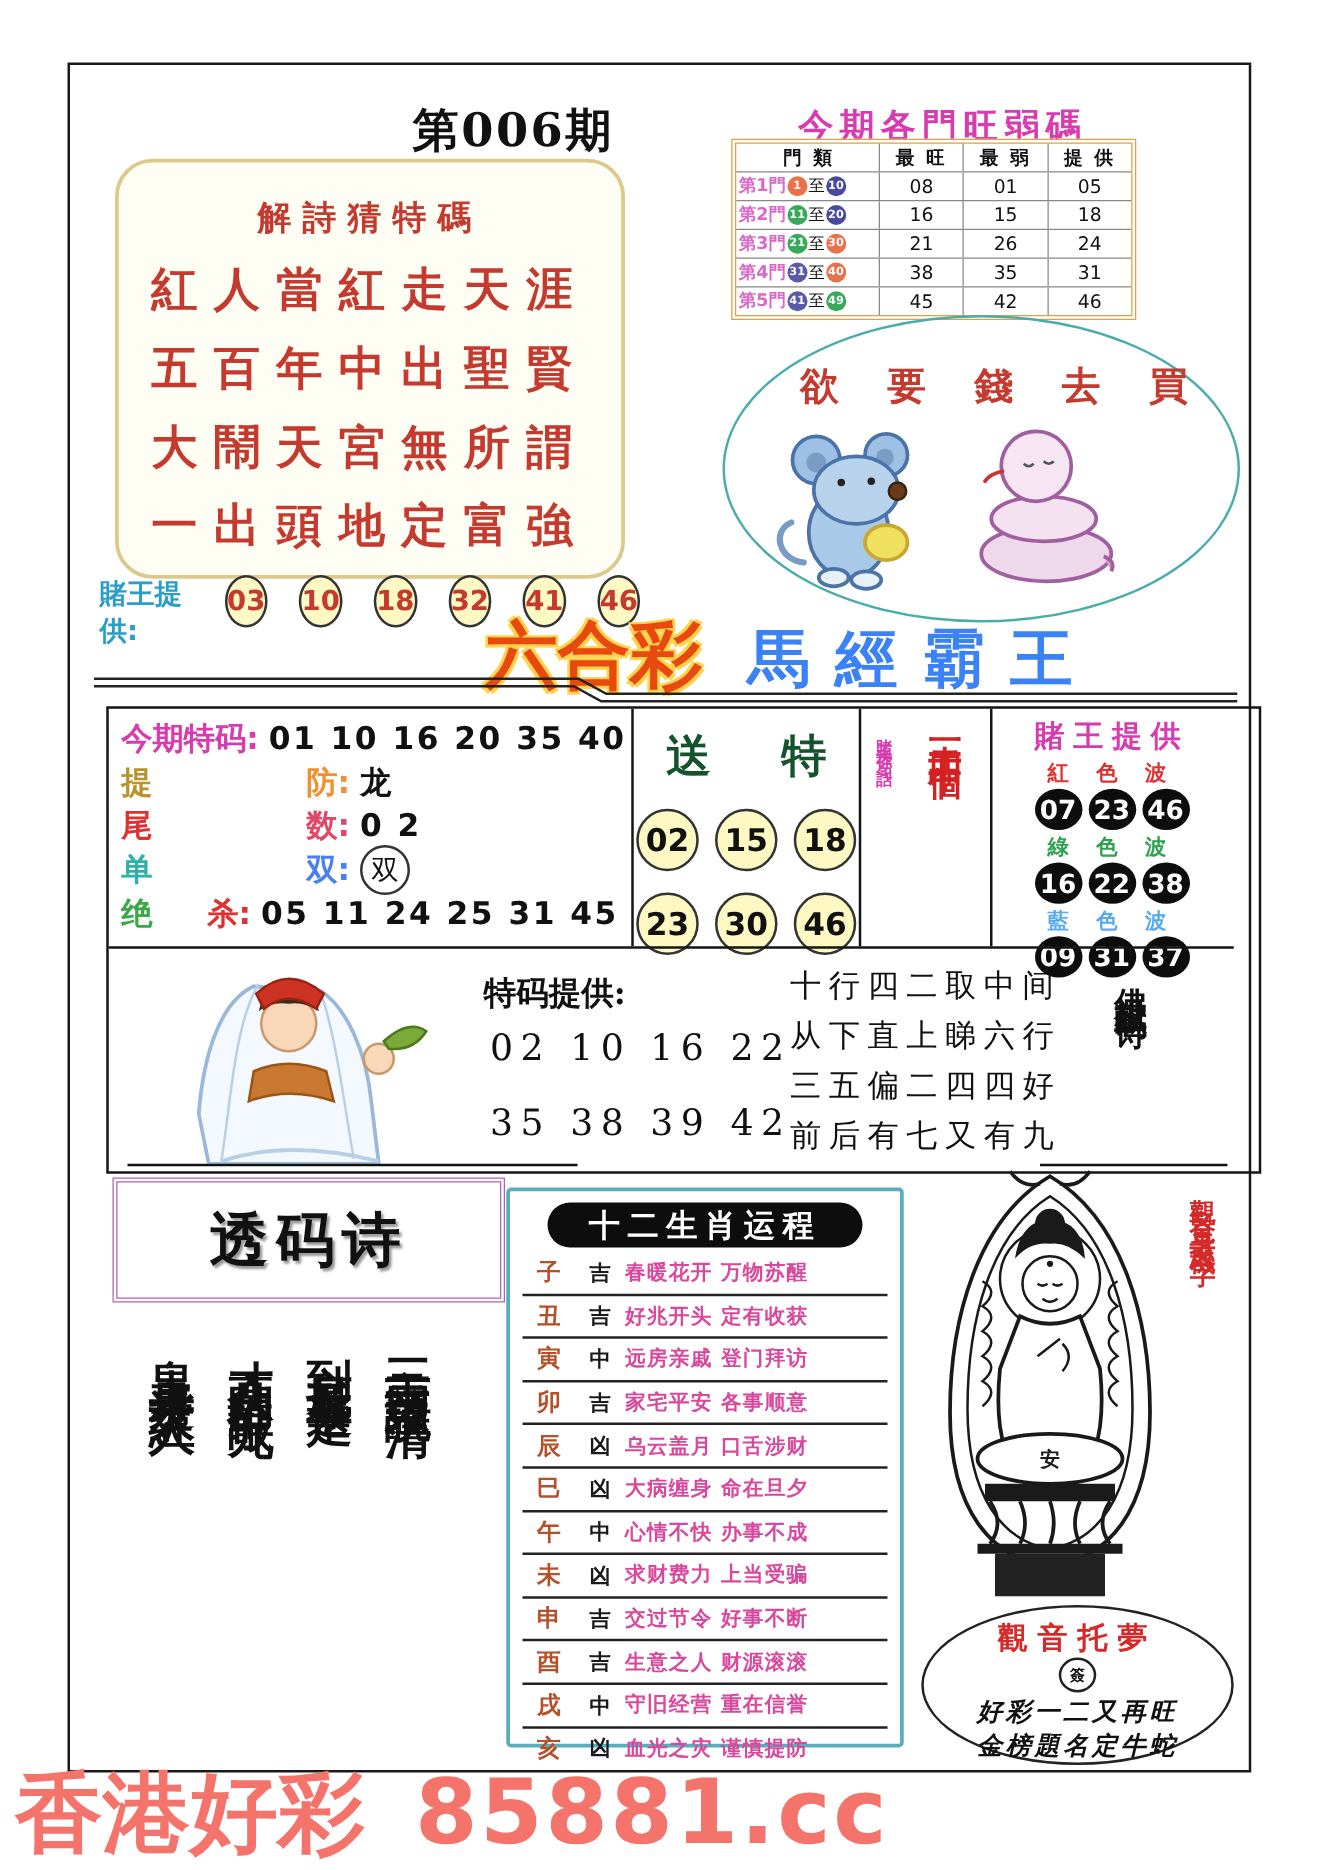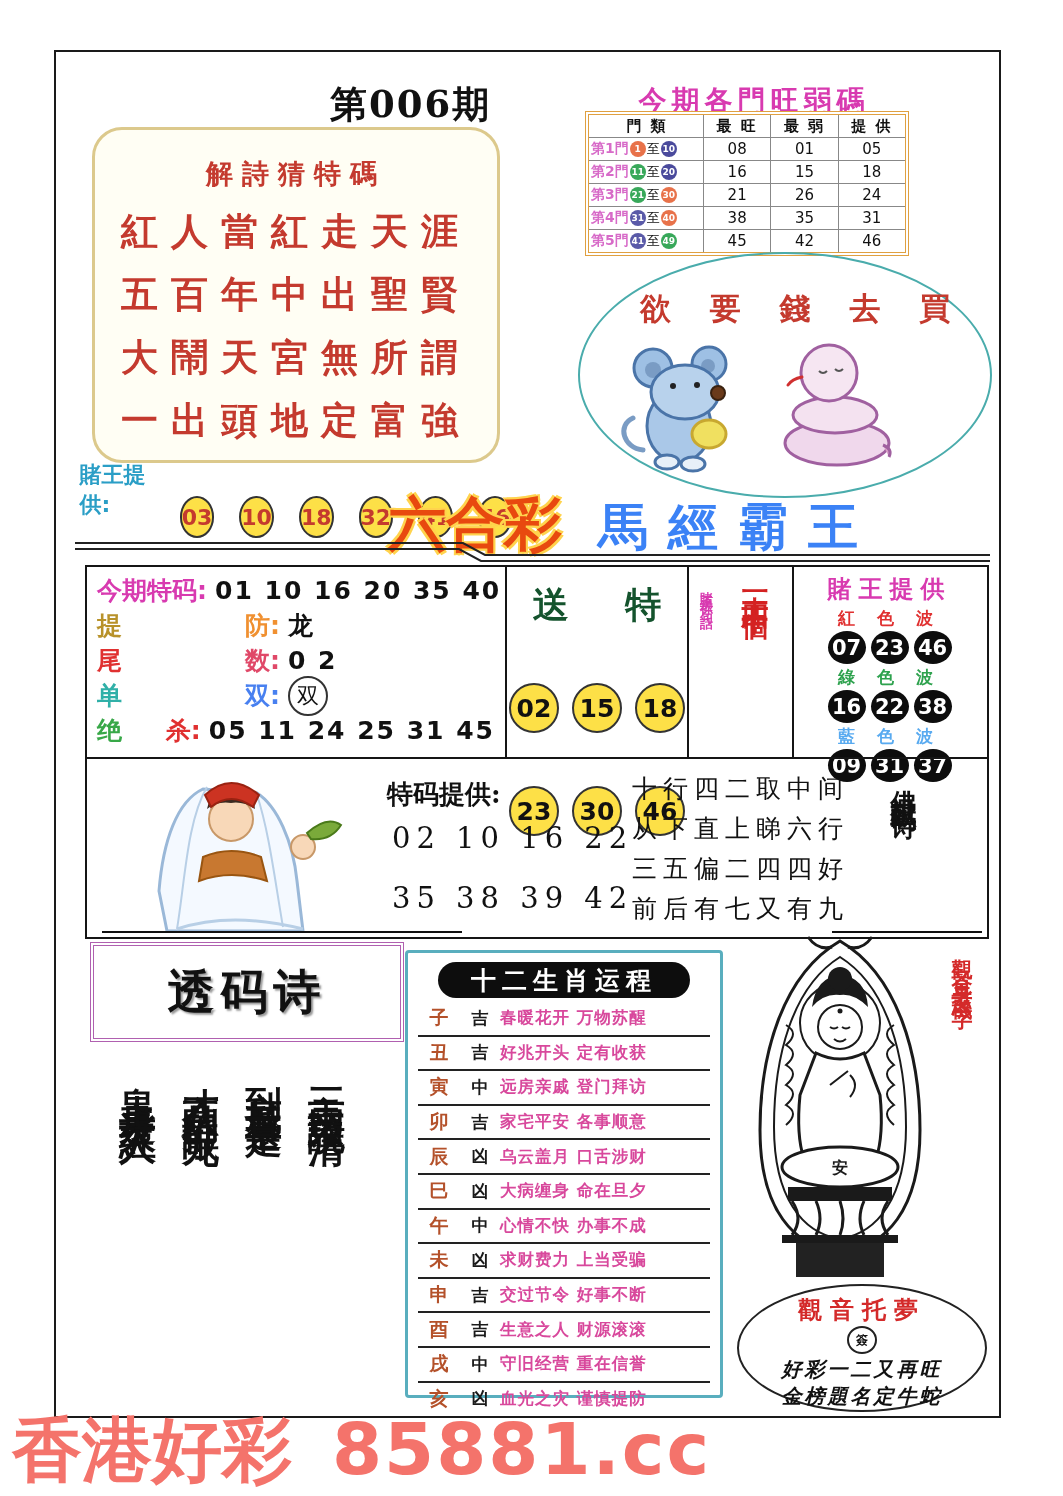--- a/index.html
+++ b/index.html
@@ -14,21 +14,21 @@
   #issue-title{left:330px;top:80px;font-size:37px;font-weight:bold;letter-spacing:2px;}
   
   #poem-box{left:92px;top:127px;width:402px;height:330px;border:3px solid #dcc98c;border-radius:30px;
             background:#fffef4;display:flex;flex-direction:column;align-items:center;}
   #poem-box .pb-title{margin-top:26px;font-size:27px;font-weight:bold;letter-spacing:9px;}
   #poem-box .pb-line{font-size:37px;font-weight:bold;letter-spacing:13px;line-height:63px;white-space:nowrap;}
   #poem-box .pb-lines{margin-top:8px;text-align:center;}
   .pb-provider{display:flex;gap:25px;margin-top:8px;}
   .pb-provider .lbl{font-size:22px;font-weight:bold;}
   .num-circle{display:inline-flex;align-items:center;justify-content:center;width:38px;height:38px;
-              border:2px solid #333;border-radius:50%;font-size:22px;font-weight:bold;color:#c43a2e;background:#fde047;margin-top:36px;}
+              border:2px solid #333;border-radius:50%;font-size:22px;font-weight:bold;color:#c43a2e;background:#fef9c3;}
   
   #sw-title{left:598px;top:82px;width:312px;text-align:center;font-size:28px;font-weight:bold;letter-spacing:5px;}
   #sw-table{left:585px;top:111px;width:316px;border:4px double #e0a040;background:#fff;}
   #sw-table .trow{display:flex;height:22px;align-items:center;border-top:1px solid #888;font-size:15px;}
   #sw-table .trow:first-child{border-top:none;}
   #sw-table .c0{width:112px;display:flex;align-items:center;justify-content:flex-start;padding-left:2px;border-right:1px solid #888;height:100%;}
   #sw-table .c1,#sw-table .c2,#sw-table .c3{flex:1;text-align:center;border-right:1px solid #888;height:100%;line-height:22px;}
   #sw-table .c3{border-right:none;}
   #sw-table .hdr{font-weight:bold;letter-spacing:2px;}
   #sw-table .gate{color:#d76ac8;font-weight:bold;font-size:14px;}
@@ -40,21 +40,21 @@
   #money-text{left:640px;top:288px;font-size:31px;font-weight:bold;letter-spacing:14px;white-space:nowrap;}
   #mouse-svg{left:605px;top:330px;}
   #snake-svg{left:765px;top:325px;}
   
   #banner-club{left:86px;top:482px;font-size:56px;font-weight:bold;color:#2288cc;letter-spacing:2px;
                text-shadow:1px 1px 0 #145a90,-1px -1px 0 #8cc8ee;}
   #banner-lottery{left:388px;top:486px;font-size:58px;font-weight:bold;color:#e8490f;
                text-shadow:2px 2px 0 #ffd34d,-2px -2px 0 #ffd34d,2px -2px 0 #ffd34d,-2px 2px 0 #ffd34d;}
   #banner-title{left:598px;top:494px;font-size:50px;font-weight:bold;color:#3b82f6;letter-spacing:20px;white-space:nowrap;}
   
-  #main-box{left:85px;top:565px;width:900px;height:370px;border:2px solid #151515;}
+  #main-box{left:85px;top:565px;width:900px;height:370px;border:2px solid #151515;padding-left:20px;}
   .cellA{left:0;top:0;width:420px;height:190px;border-right:2px solid #151515;padding:6px 10px;box-sizing:border-box;}
   .cellB{left:420px;top:0;width:180px;height:190px;border-right:2px solid #151515;text-align:center;}
   .cellC{left:600px;top:0;width:105px;height:190px;border-right:2px solid #151515;}
   .cellD{left:705px;top:0;width:195px;height:190px;text-align:center;}
   .rowB{left:0;top:190px;width:900px;height:180px;border-top:2px solid #151515;}
   .sp-row{display:flex;align-items:center;height:35px;font-size:25px;white-space:nowrap;}
   .sp-row .lab1{width:56px;font-weight:bold;}
   .sp-row .gap{width:92px;}
   .sp-row .lab2{font-weight:bold;margin-right:8px;}
   .sp-row .val{font-weight:600;letter-spacing:2px;}

